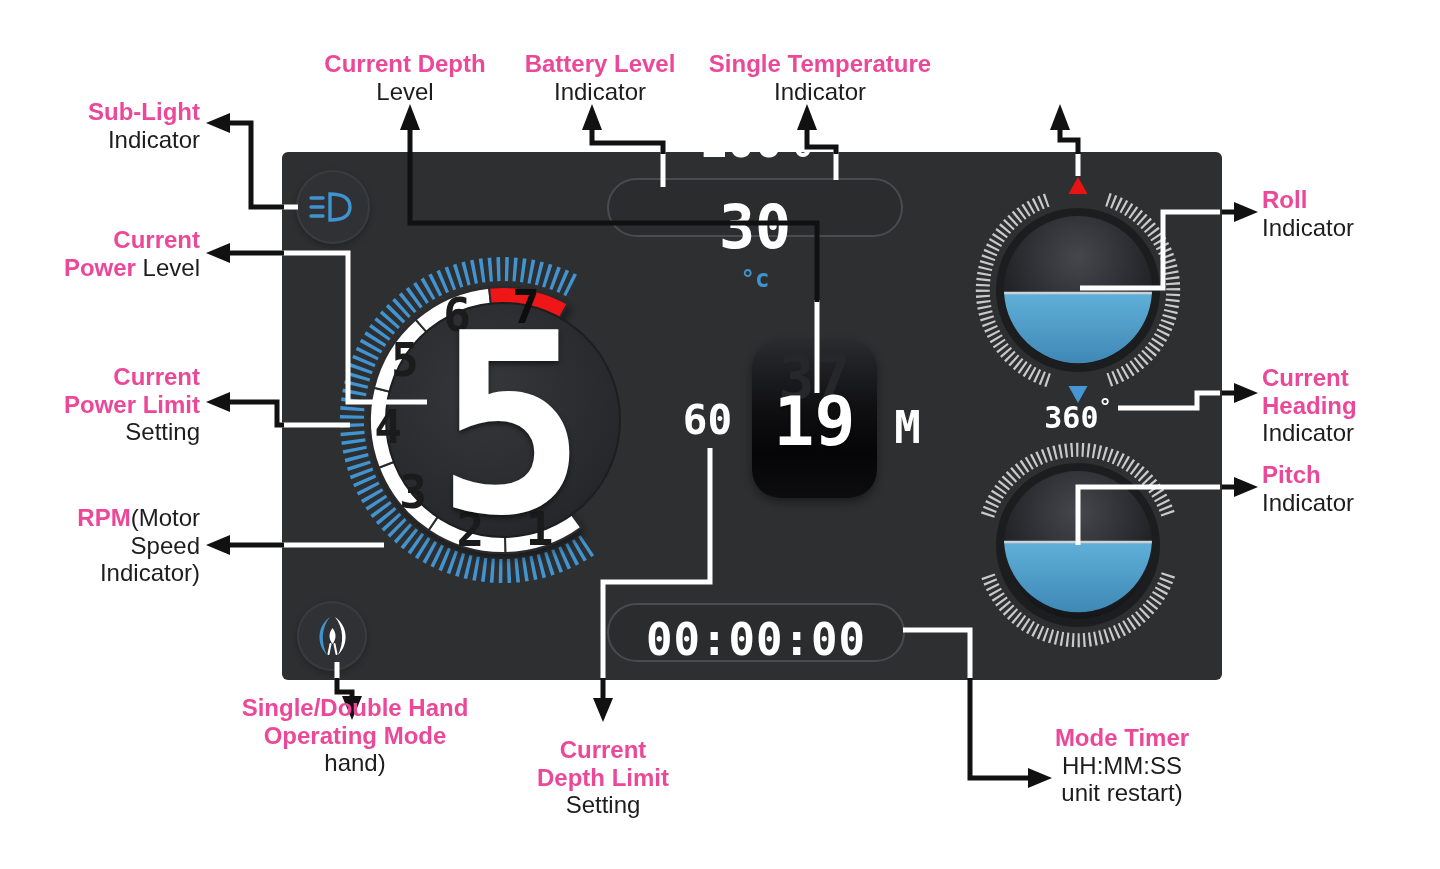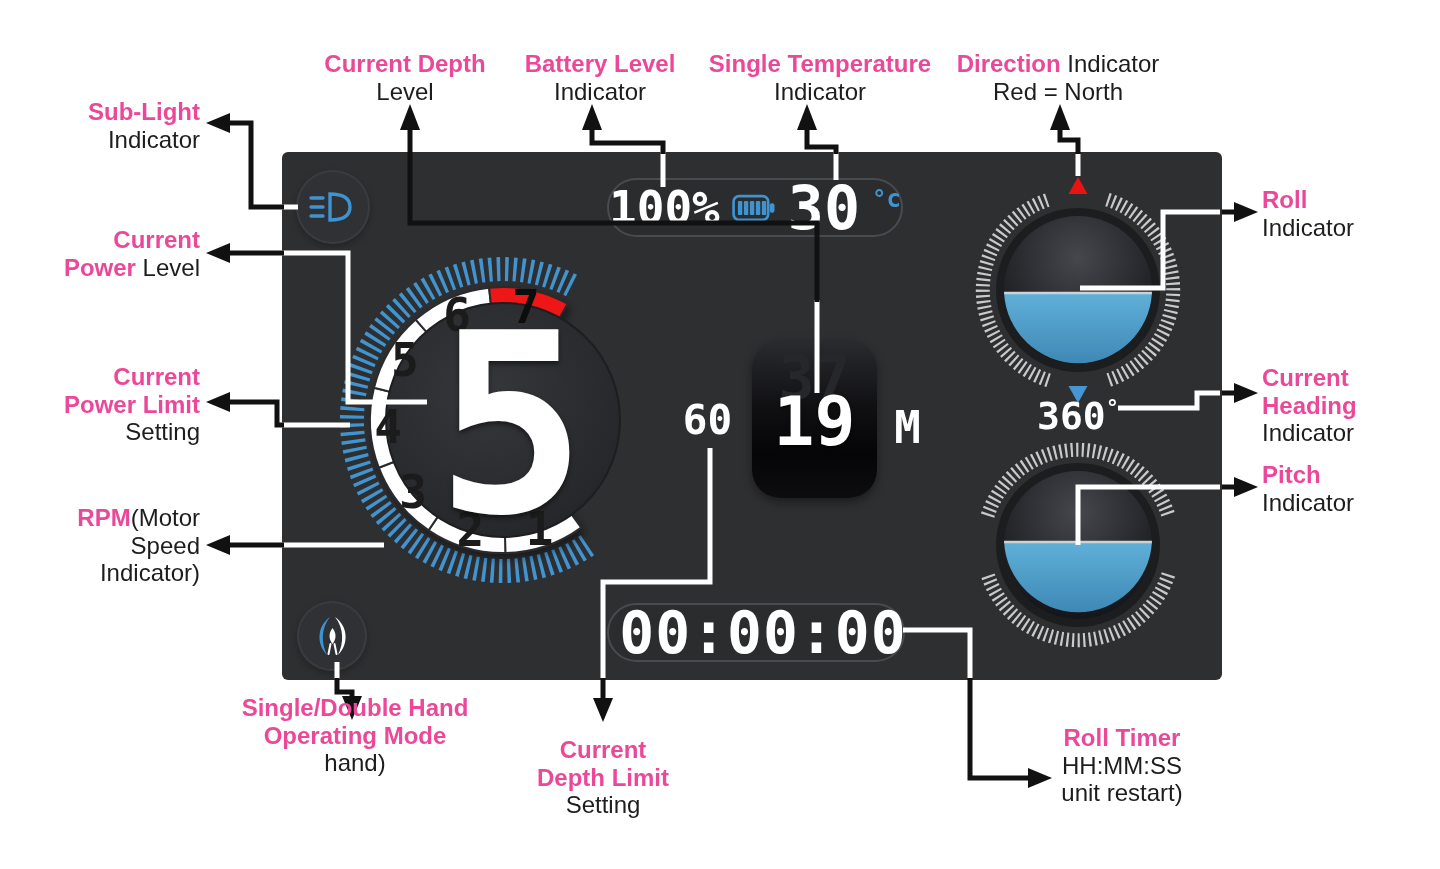--- a/index.html
+++ b/index.html
@@ -11,21 +11,21 @@
   .lbl .line{display:block;}
   .ta-r{text-align:right}
   .ta-c{text-align:center}
   
   .panel{position:absolute;left:282px;top:152px;width:940px;height:528px;
          background:#2e2f31;border-radius:6px;}
   .icon-circle{position:absolute;border-radius:50%;background:#303134;
                box-shadow:inset 0 0 0 2px #3a3b3e, 0 3px 6px rgba(0,0,0,.25);
                display:flex;align-items:center;justify-content:center;}
   .pill{position:absolute;border:2px solid #4a4b4e;border-radius:30px;background:#2b2c2e;
-        display:flex;align-items:center;justify-content:center;gap:12px;}
+        display:flex;align-items:center;justify-content:center;gap:12px;flex-direction:column;}
   .digits{font-family:"DejaVu Sans Mono",monospace;font-weight:700;color:#ffffff;}
   .degc{font-family:"DejaVu Sans Mono",monospace;font-weight:700;color:#3f93cf;
         font-size:24px;transform:translateY(-9px);display:inline-block;}
   .drum{position:absolute;left:470px;top:188px;width:125px;height:158px;border-radius:28px;
         background:linear-gradient(180deg,#2a2b2e 0%,#101013 42%,#050507 72%,#0d0d0f 100%);
         overflow:hidden;box-shadow:0 4px 10px rgba(0,0,0,.4);}
   .drum .ghost{position:absolute;left:0;right:0;top:8px;text-align:center;
                font:700 60px/60px "DejaVu Sans Mono",monospace;color:#26272b;}
   .drum .cur{position:absolute;left:0;right:0;top:48px;text-align:center;
              font:700 68px/68px "DejaVu Sans Mono",monospace;color:#fff;
@@ -130,21 +130,21 @@
       </g>
       <circle r="82" fill="#1c1d1f"></circle>
       <circle r="74" fill="url(#sphDark)"></circle>
       <path d="M -73.9 3 A 74 74 0 0 0 73.9 3 Z" fill="url(#sphBlue)"></path>
       <line x1="-73.9" y1="3" x2="73.9" y2="3" stroke="#ccd2d6" stroke-width="2.5"></line>
       <polygon points="0,-113 -9.5,-96 9.5,-96" fill="#e81414"></polygon>
       <polygon points="0,113 -9.5,96 9.5,96" fill="#4596d2"></polygon>
     </svg>
 
     <div style="position:absolute;left:741px;top:242px;width:110px;text-align:center;">
-      <span class="digits" style="font-size:38px;">360</span><span class="digits" style="font-size:22px;vertical-align:14px;">°</span>
+      <span class="digits" style="font-size:30px;">360</span><span class="digits" style="font-size:22px;vertical-align:14px;">°</span>
     </div>
 
     <svg style="position:absolute;left:681px;top:278px;" width="230" height="230" viewBox="-115 -115 230 230">
       <g stroke="#c9c9c9" stroke-width="14" stroke-dasharray="2.2 3.4" fill="none">
         <path d="M -90.4 -29.4 A 95 95 0 0 1 90.4 -29.4"></path>
         <path d="M 90.4 29.4 A 95 95 0 0 1 -90.4 29.4"></path>
       </g>
       <circle r="82" fill="#1c1d1f"></circle>
       <circle r="74" fill="url(#sphDark)"></circle>
       <path d="M -73.9 -3 A 74 74 0 0 0 73.9 -3 Z" fill="url(#sphBlue)"></path>
@@ -154,21 +154,21 @@
     <div class="pill" style="left:325px;top:451px;width:294px;height:55px;gap:14px;">
       <svg width="44" height="48" viewBox="-22 -26 44 48">
         <g stroke="#3f93cf" stroke-width="3.2" fill="none" stroke-linecap="round">
           <circle r="15" cy="2"></circle>
           <line x1="0" y1="-13" x2="0" y2="-19"></line>
           <line x1="-7" y1="-21" x2="7" y2="-21"></line>
           <line x1="1.5" y1="0.5" x2="8" y2="-6"></line>
         </g>
         <circle r="2.6" cy="2" fill="#3f93cf"></circle>
       </svg>
-      <span class="digits" style="font-size:58px;letter-spacing:1px;">00:00:00</span>
+      <span class="digits" style="font-size:44px;letter-spacing:1px;">00:00:00</span>
     </div>
 
     <div class="icon-circle" style="left:15px;top:449px;width:70px;height:70px;">
       <svg width="44" height="48" viewBox="-22 -24 44 48">
         <path d="M -2,-19 C -15,-10 -16,8 -5,19 C -11,7 -11,-8 -2,-19 Z" fill="#3f93cf"></path>
         <path d="M 3,-19 C 16,-10 17,8 6,19 C 12,7 12,-8 3,-19 Z" fill="#ffffff"></path>
         <path d="M 0.5,-8 C 4.5,-3 4.5,3 0.5,8 C -3.5,3 -3.5,-3 0.5,-8 Z" fill="#ffffff"></path>
         <g stroke="#ffffff" stroke-width="2" stroke-linecap="round">
           <line x1="-1.5" y1="8" x2="-3.5" y2="18"></line>
           <line x1="2.5" y1="8" x2="4.5" y2="18"></line>
@@ -244,24 +244,20 @@
   <div class="lbl ta-c" style="left:500px;top:50px;width:200px;">
     <span class="line"><b>Battery Level</b></span>
     <span class="line">Indicator</span>
   </div>
 
   <div class="lbl ta-c" style="left:698px;top:50px;width:244px;">
     <span class="line"><b>Single Temperature</b></span>
     <span class="line">Indicator</span>
   </div>
 
-  <div class="lbl ta-c" style="left:936px;top:50px;width:244px;">
-    <span class="line"><b>Direction</b><span> Indicator</span></span>
-    <span class="line">Red = North</span>
-  </div>
 
   <div class="lbl ta-r" style="left:20px;top:226px;width:180px;">
     <span class="line"><b>Current</b></span>
     <span class="line"><b>Power</b><span> Level</span></span>
   </div>
 
   <div class="lbl ta-r" style="left:20px;top:363px;width:180px;">
     <span class="line"><b>Current</b></span>
     <span class="line"><b>Power Limit</b></span>
     <span class="line">Setting</span>
@@ -295,18 +291,18 @@
     <span class="line">hand)</span>
   </div>
 
   <div class="lbl ta-c" style="left:513px;top:736px;width:180px;">
     <span class="line"><b>Current</b></span>
     <span class="line"><b>Depth Limit</b></span>
     <span class="line">Setting</span>
   </div>
 
   <div class="lbl ta-c" style="left:1022px;top:724px;width:200px;">
-    <span class="line"><b>Roll Timer</b></span>
+    <span class="line"><b>Mode Timer</b></span>
     <span class="line">HH:MM:SS</span>
     <span class="line">unit restart)</span>
   </div>
 
 </div>
 
 </body></html>

